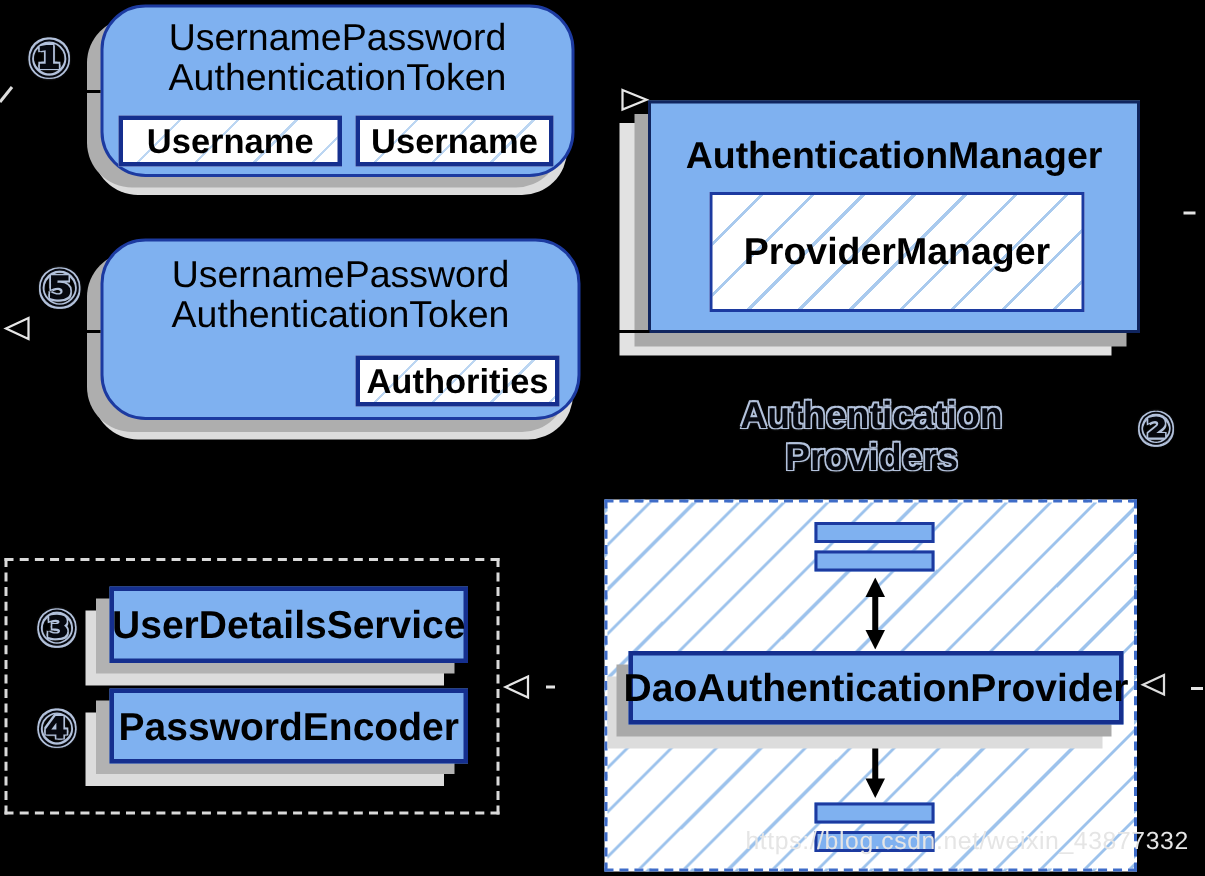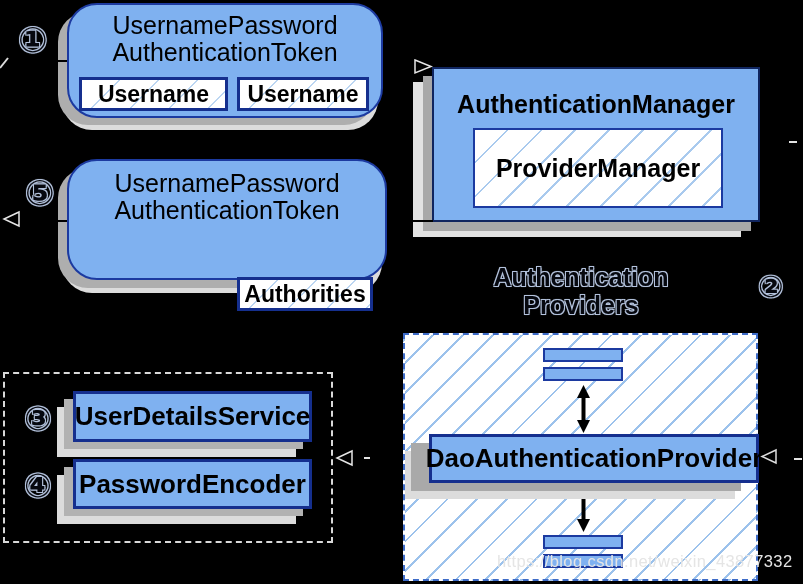--- a/index.html
+++ b/index.html
@@ -83,21 +83,21 @@
   <div class="abs seam" style="left:50px; top:60px; width:17px;"></div>
 
   <div class="sheet gB rounded" style="left:62px; top:173px; width:320px; height:120px;"></div>
   <div class="sheet gA rounded" style="left:58px; top:168px; width:320px; height:120px;"></div>
   <div class="abs blue rounded" style="left:67px; top:159px; width:320px; height:121px;">
     <div class="token-title" style="margin-top:9px;">
       <div>UsernamePassword</div>
       <div>AuthenticationToken</div>
     </div>
   </div>
-  <div class="abs field hatch-sparse center" style="left:237px; top:237px; width:136px; height:34px;margin-top:40px;">Authorities</div>
+  <div class="abs field hatch-sparse center" style="left:237px; top:237px; width:136px; height:34px;">Authorities</div>
   <div class="abs seam" style="left:50px; top:220px; width:17px;"></div>
 
   <div class="sheet gB" style="left:413px; top:82px; width:328px; height:155px; background:#e2e2e2;"></div>
   <div class="sheet gA" style="left:423px; top:76px; width:328px; height:155px; background:#a8a8a8;"></div>
   <div class="abs blue" style="left:432px; top:67px; width:328px; height:155px; border-width:2px; border-color:#10255f;">
     <div class="abs node-label" style="left:0; top:21px; width:100%; font-size:25px; text-align:center;">AuthenticationManager</div>
     <div class="abs hatch-med center node-label" style="left:39px; top:59px; width:250px; height:80px; border:2px solid #1c3aa0; font-size:25px;">ProviderManager</div>
   </div>
   <div class="abs" style="left:412px; top:58px;">
     <svg width="22" height="17">
@@ -130,21 +130,21 @@
   <div class="abs" style="left:575px; top:484px;">
     <svg width="17" height="48">
       <line x1="8.5" y1="9" x2="8.5" y2="39" stroke="#000" stroke-width="4"></line>
       <polygon points="8.5,0 2,13 15,13" fill="#000"></polygon>
       <polygon points="8.5,48 2,35 15,35" fill="#000"></polygon>
     </svg>
   </div>
 
   <div class="sheet gB" style="left:405px; top:451px; width:330px; height:48px;"></div>
   <div class="sheet gA" style="left:411px; top:443px; width:330px; height:48px; background:#a9a9a9;"></div>
-  <div class="abs blue center node-label" style="left:429px; top:434px; width:330px; height:49px; border-width:3px; border-color:#152f8e; font-size:26px;">DaoAuthenticationProvider</div>
+  <div class="abs blue center node-label" style="left:419px; top:434px; width:330px; height:49px; border-width:3px; border-color:#152f8e; font-size:26px;">DaoAuthenticationProvider</div>
   <div class="abs" style="left:759px; top:448px;">
     <svg width="20" height="17">
         <path d="M17 2 L3 8.5 L17 15 Z" fill="none" stroke="#dddddd" stroke-width="1.5"></path>
       </svg>
   </div>
   <div class="abs white-dash" style="left:794px; top:458px; width:8px;"></div>
 
   <div class="abs dashed-gray" style="left:3px; top:372px; width:330px; height:171px;"></div>
 
   <div class="abs circled halo" style="left:24px; top:402px; font-size:33px;">③</div>

